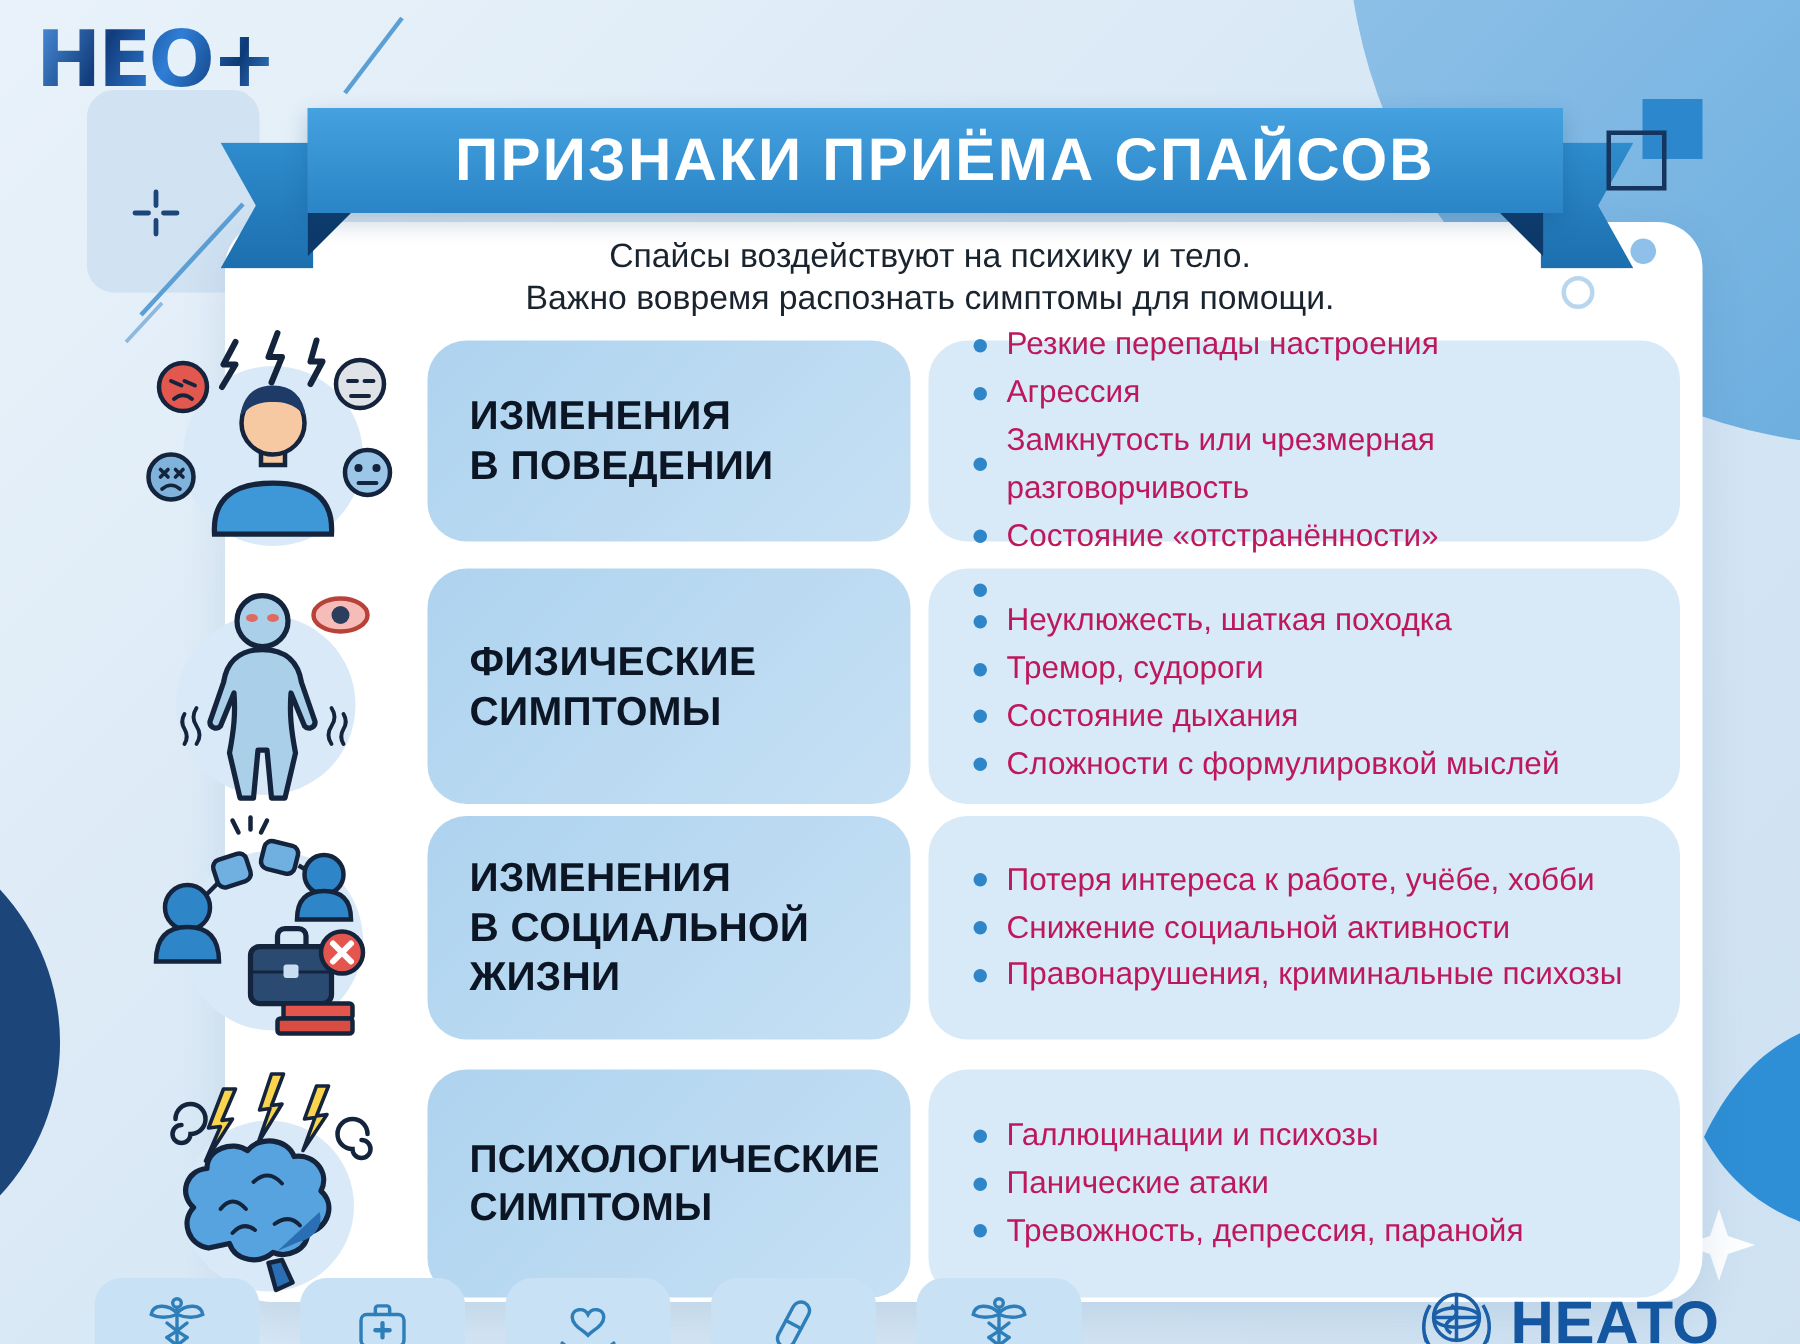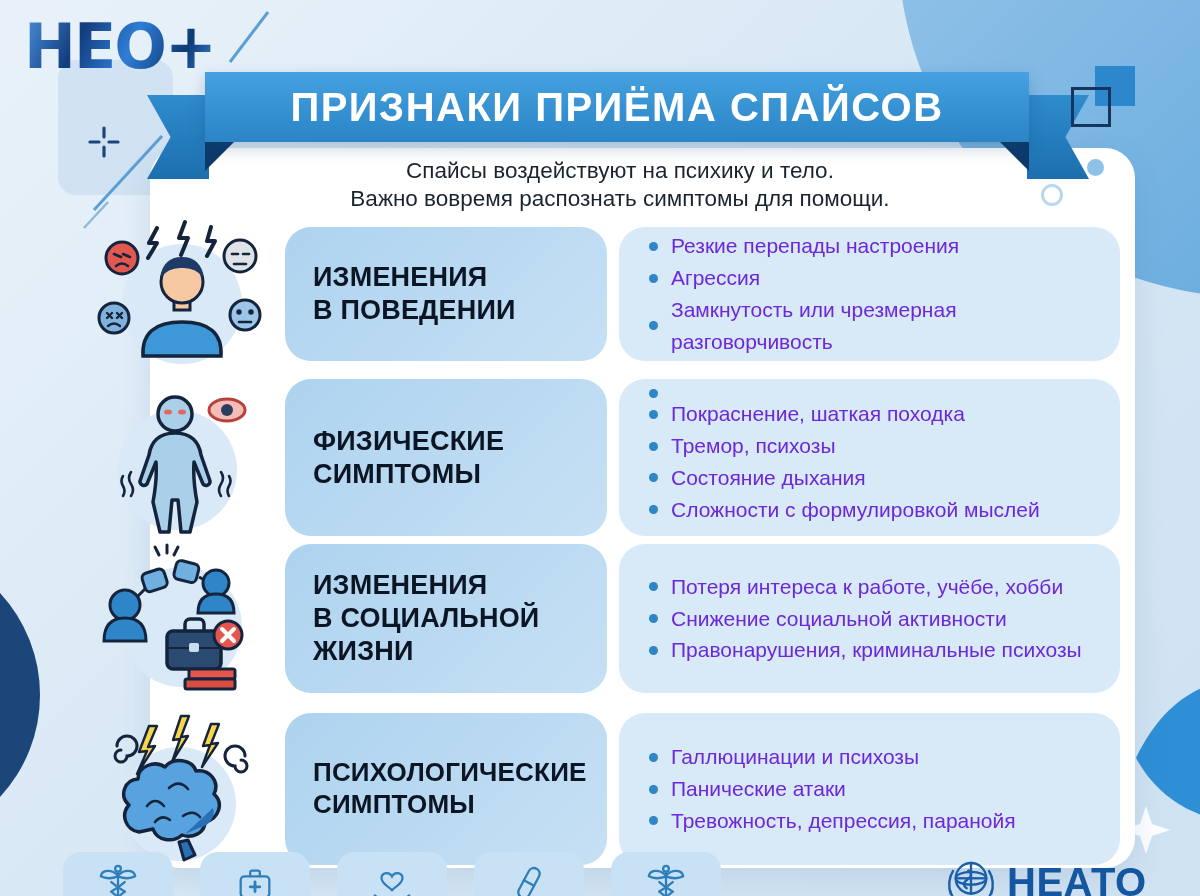--- a/index.html
+++ b/index.html
@@ -4,42 +4,42 @@
 <style>
   html,body{margin:0;padding:0;}
   body{width:1200px;height:896px;overflow:hidden;position:relative;
        font-family:"Liberation Sans",sans-serif;
        background:linear-gradient(135deg,#e9f2fa 0%,#d5e6f4 55%,#cfe2f2 100%);}
 
   
   .bg-svg{position:absolute;left:0;top:0;z-index:0;}
 
   .brand{position:absolute;left:24px;top:10px;z-index:2;
-         font-family:"DejaVu Sans",sans-serif;font-size:62px;font-weight:900;letter-spacing:-2px;
+         font-family:"DejaVu Sans",sans-serif;font-size:52px;font-weight:900;letter-spacing:-2px;
          background:linear-gradient(115deg,#4e95e0 0%,#123c7c 30%,#2f7ed6 55%,#0e3a77 80%,#3f8cdc 100%);
          -webkit-background-clip:text;background-clip:text;color:transparent;}
 
   .crosshair{position:absolute;left:88px;top:126px;z-index:2;}
 
   
   .card{position:absolute;left:150px;top:148px;width:985px;height:720px;background:#fff;
         border-radius:30px;z-index:1;box-shadow:0 10px 30px rgba(40,90,140,.12);}
 
   
   .tail{position:absolute;top:95px;width:62px;height:84px;z-index:2;
         background:linear-gradient(180deg,#2f8ccd,#1c6fae);}
   .tail.left{left:147px;clip-path:polygon(0 0,100% 0,100% 100%,0 100%,38% 50%);}
   .tail.right{left:1027px;clip-path:polygon(0 0,100% 0,62% 50%,100% 100%,0 100%);}
   .fold{position:absolute;width:30px;height:30px;background:#0d3a6b;z-index:2;}
   .fold.left{left:205px;top:141px;clip-path:polygon(0 0,100% 0,0 100%);}
   .fold.right{left:999px;top:141px;clip-path:polygon(0 0,100% 0,100% 100%);}
   .ribbon{position:absolute;left:205px;top:72px;width:824px;height:70px;z-index:3;
           background:linear-gradient(180deg,#45a1df,#2a84c6);
           display:flex;align-items:center;justify-content:center;
-          box-shadow:0 6px 14px rgba(20,70,120,.25);}
+          box-shadow:0 6px 14px rgba(20,70,120,.25);padding-left:13px;}
   .ribbon h1{margin:0;color:#fff;font-size:40px;font-weight:900;letter-spacing:1.5px;}
 
   .sq-solid{position:absolute;left:1095px;top:66px;width:40px;height:40px;background:#2c87cc;z-index:3;}
   .sq-outline{position:absolute;left:1071px;top:87px;width:34px;height:34px;border:3.5px solid #16355e;z-index:4;}
 
   .subtitle{position:absolute;left:170px;top:157px;width:900px;z-index:2;text-align:center;
             font-size:22.5px;line-height:1.24;color:#1a242f;white-space:pre-line;font-weight:500;}
 
   .dot-solid{position:absolute;left:1087px;top:159px;width:17px;height:17px;border-radius:50%;
              background:#8fc0ea;z-index:2;}
@@ -55,21 +55,21 @@
   .icon-wrap{width:188px;flex:none;display:flex;align-items:center;justify-content:center;overflow:visible;}
   .hbox{width:322px;flex:none;border-radius:26px;display:flex;align-items:center;
         padding:0 12px 0 28px;box-sizing:border-box;
         background:linear-gradient(135deg,#aed3ef,#c6e0f4);}
   .hbox h2{margin:0;font-size:27px;font-weight:900;line-height:1.22;color:#0c1524;
            white-space:pre-line;letter-spacing:.2px;}
   .s4 .hbox h2{font-size:26px;}
   .lbox{flex:1;border-radius:26px;background:#d8e9f7;margin:0;list-style:none;
         padding:12px 18px 12px 30px;box-sizing:border-box;
         display:flex;flex-direction:column;justify-content:center;}
-  .lbox li{display:flex;align-items:center;font-size:21px;color:#6d28d9;line-height:1.52;}
+  .lbox li{display:flex;align-items:center;font-size:21px;color:#be185d;line-height:1.52;}
   .lbox .dot{width:9px;height:9px;border-radius:50%;background:#2e86c8;flex:none;margin-right:13px;}
 
   
   .tiles{position:absolute;left:63px;top:852px;display:flex;gap:27px;z-index:4;}
   .tile{width:110px;height:78px;background:#c9e1f4;border-radius:18px;
         display:flex;justify-content:center;padding-top:10px;box-sizing:border-box;}
   .org{position:absolute;left:944px;top:856px;display:flex;align-items:flex-start;gap:9px;z-index:4;}
   .org .org-label{font-size:40px;font-weight:900;color:#1456a0;margin-top:4px;letter-spacing:.5px;}
 </style>
 </head>
@@ -167,20 +167,24 @@
         <span>Резкие перепады настроения</span>
       </li>
       <li>
         <span class="dot"></span>
         <span>Агрессия</span>
       </li>
       <li>
         <span class="dot"></span>
         <span>Замкнутость или чрезмерная разговорчивость</span>
       </li>
+      <li>
+        <span class="dot"></span>
+        <span>Состояние «отстранённости»</span>
+      </li>
     </ul>
 </section>
 
 <section class="sec s2">
   <div class="icon-wrap">
     <svg width="185" height="160" viewBox="0 0 185 160">
       <circle cx="90" cy="92" r="60" fill="#d9e9f7"></circle>
       <ellipse cx="140" cy="32" rx="18" ry="11" fill="#f6bdb8" stroke="#b8423a" stroke-width="3"></ellipse>
       <circle cx="140" cy="32" r="6" fill="#2c3e5e"></circle>
       <circle cx="88" cy="36" r="17" fill="#a9cfe9" stroke="#14243d" stroke-width="3.5"></circle>
@@ -198,25 +202,25 @@
   <div class="hbox">
     <h2>ФИЗИЧЕСКИЕ
 СИМПТОМЫ</h2>
   </div>
   <ul class="lbox">
       <li>
         <span class="dot"></span>
       </li>
       <li>
         <span class="dot"></span>
-        <span>Покраснение, шаткая походка</span>
-      </li>
-      <li>
-        <span class="dot"></span>
-        <span>Тремор, психозы</span>
+        <span>Неуклюжесть, шаткая походка</span>
+      </li>
+      <li>
+        <span class="dot"></span>
+        <span>Тремор, судороги</span>
       </li>
       <li>
         <span class="dot"></span>
         <span>Состояние дыхания</span>
       </li>
       <li>
         <span class="dot"></span>
         <span>Сложности с формулировкой мыслей</span>
       </li>
     </ul>

